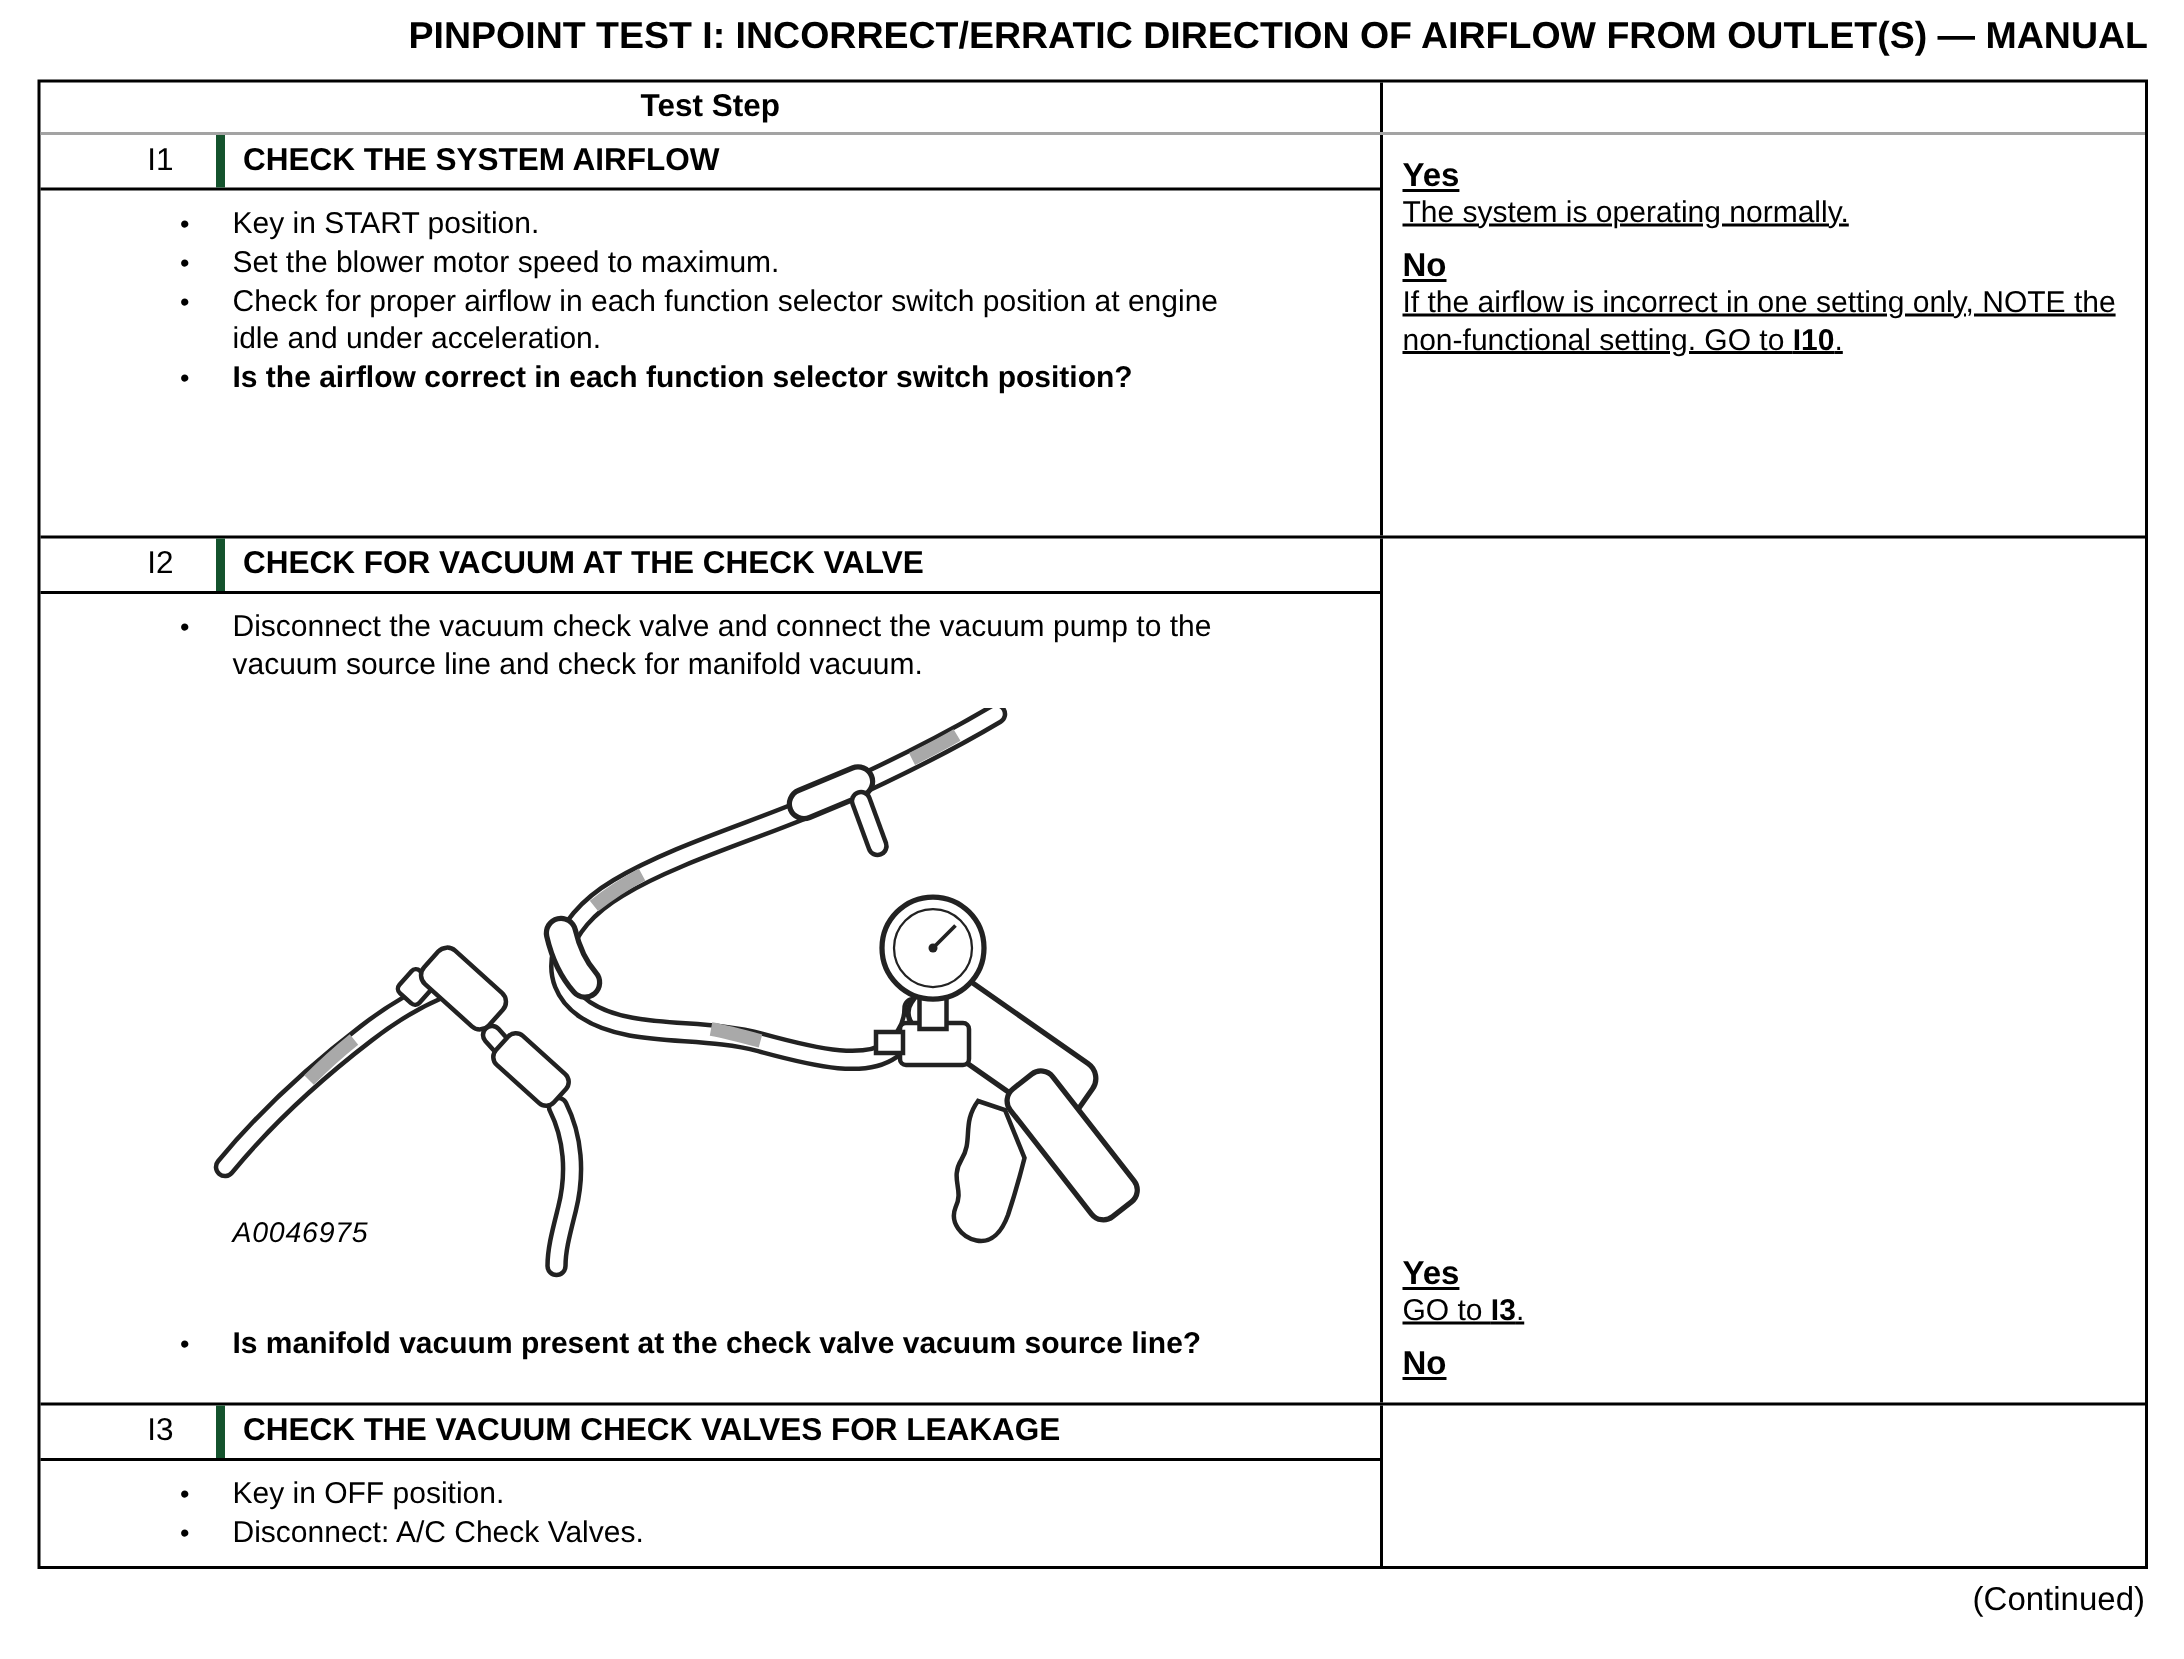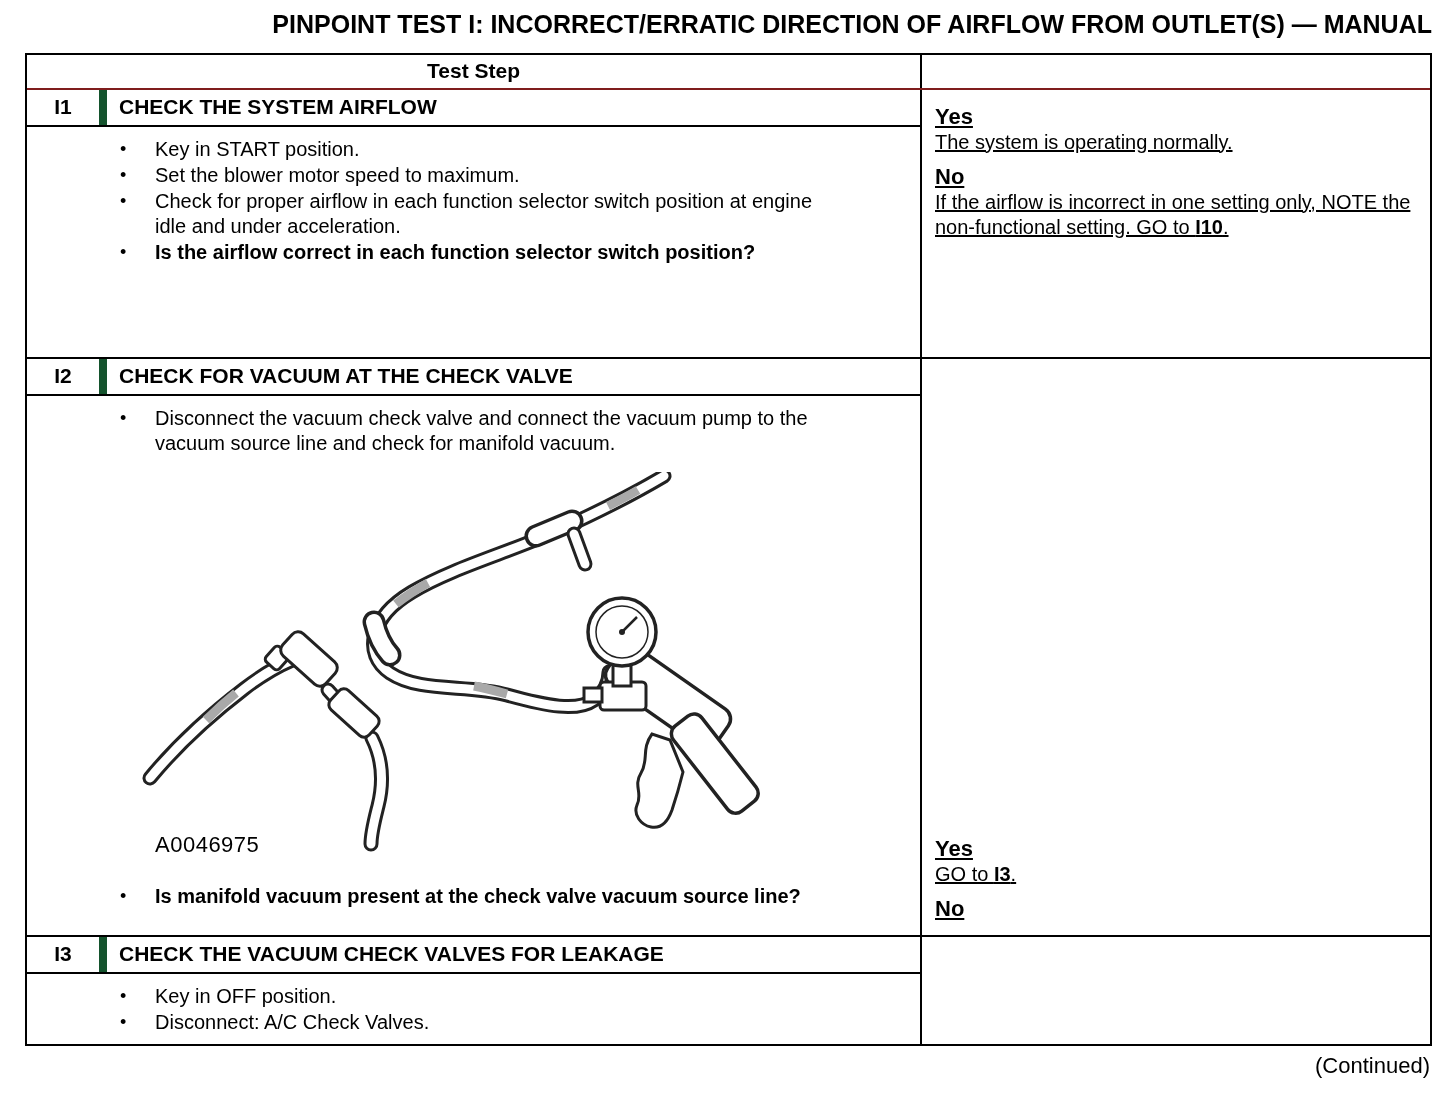--- a/index.html
+++ b/index.html
@@ -8,46 +8,46 @@
     width:1456px; height:1106px; overflow:hidden;
     color:#000;
     font-family:"Liberation Sans","DejaVu Sans",sans-serif;
   }
   .page { padding:10px 24px 0 25px; }
 
   .title { text-align:right; font-weight:bold; font-size:25px; line-height:1.18; margin-bottom:13px; }
 
   .pp-table { border:2px solid #000; background:#fff; }
 
-  .hdr-row { display:flex; border-bottom:2px solid #7f1d1d; }
+  .hdr-row { display:flex; border-bottom:2px solid #a3a3a3; }
   .hdr-cell { font-weight:bold; font-size:21px; text-align:center; padding:4px 0 5px 0; }
 
   .col-l { flex:0 0 895px; width:895px; border-right:2px solid #000; }
   .col-r { flex:1; }
 
   .step-row { display:flex; border-bottom:2px solid #000; align-items:stretch; }
   .step-row:last-child { border-bottom:none; }
   .pp-table > .step-row:nth-child(2) { min-height:269px; }
   .pp-table > .step-row:nth-child(3) { min-height:578px; }
   .pp-table > .step-row:nth-child(4) { min-height:103px; }
 
   .step-left { display:flex; flex-direction:column; }
   .step-band { display:flex; border-bottom:2px solid #000; align-items:stretch; }
-  .step-id { flex:0 0 80px; width:80px; border-right:8px solid #14532d; font-weight:bold; font-size:21px; text-align:center; padding:5px 0 6px 0; }
+  .step-id { flex:0 0 80px; width:80px; border-right:6px solid #14532d; font-weight:normal; font-size:21px; text-align:center; padding:5px 0 6px 0;margin-left:43px; }
   .step-title { font-weight:bold; font-size:21px; padding:5px 10px 6px 12px; }
   .step-body { flex:1; padding:9px 10px 8px 0; }
 
   .bullet { display:flex; font-size:20px; line-height:25px; margin:1px 0; }
   .bullet .dot { flex:0 0 35px; margin-left:93px; font-size:18px; }
   .bullet .bt { max-width:680px; }
   .bullet.bold .bt { font-weight:bold; }
 
   .figure { position:relative; height:404px; margin:16px 0 8px 0; }
   .figure svg { display:block; margin-left:95px; }
-  .fig-label { position:absolute; left:128px; bottom:18px; font-size:22px; letter-spacing:0.5px; }
+  .fig-label { position:absolute; left:128px; bottom:42px; font-size:19px; letter-spacing:0.5px;font-style:italic; }
 
   .step-right { flex:1; padding:14px 14px 13px 13px; font-size:20px; display:flex; flex-direction:column;text-decoration:underline; }
   .step-right.bottom { justify-content:flex-end; }
   .res-h { font-weight:bold; font-size:22px; line-height:26px; margin-top:9px; }
   .res-h:first-child { margin-top:0; }
   .res-p { line-height:25px; }
   .res-p + .res-p { }
 
   .continued { text-align:right; font-size:22px; margin-top:7px; padding-right:2px; }
 

